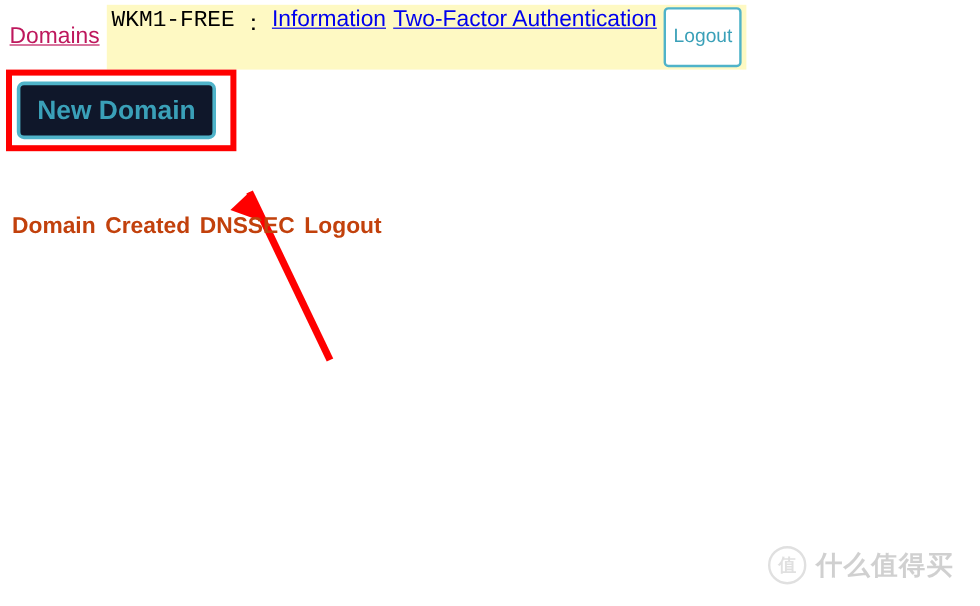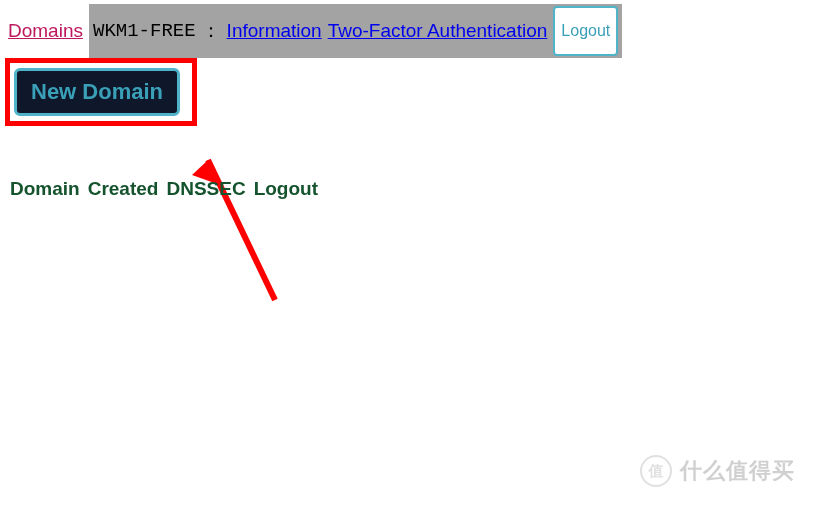--- a/index.html
+++ b/index.html
@@ -20,24 +20,24 @@
     }
     .topbar a.navlink {
       color: #0000EE;
       text-decoration: underline;
     }
     .topbar .domains-link {
       color: #be185d;
       text-decoration: underline;
     }
     .userbar {
-      background: #a3a3a3;
+      background: #fef9c3;
       padding: 2px 4px;
       display: inline-flex;
-      align-items: center;
+      align-items: flex-start;
       gap: 6px;
     }
     .username {
       font-family: "Courier New", monospace;
       font-weight: normal;
       color: #000;
     }
     .colon { color: #000; }
     .logout-btn {
       border: 2px solid #4fb3c9;
@@ -69,21 +69,21 @@
       font-weight: bold;
       padding: 8px 14px;
       cursor: pointer;
     }
     .table-header {
       position: absolute;
       top: 178px;
       left: 10px;
       font-size: 19px;
       font-weight: bold;
-      color: #14532d;
+      color: #c2410c;
       display: flex;
       gap: 8px;
       text-align: center;
     }
     .arrow-svg {
       position: absolute;
       top: 140px;
       left: 180px;
       pointer-events: none;
     }

